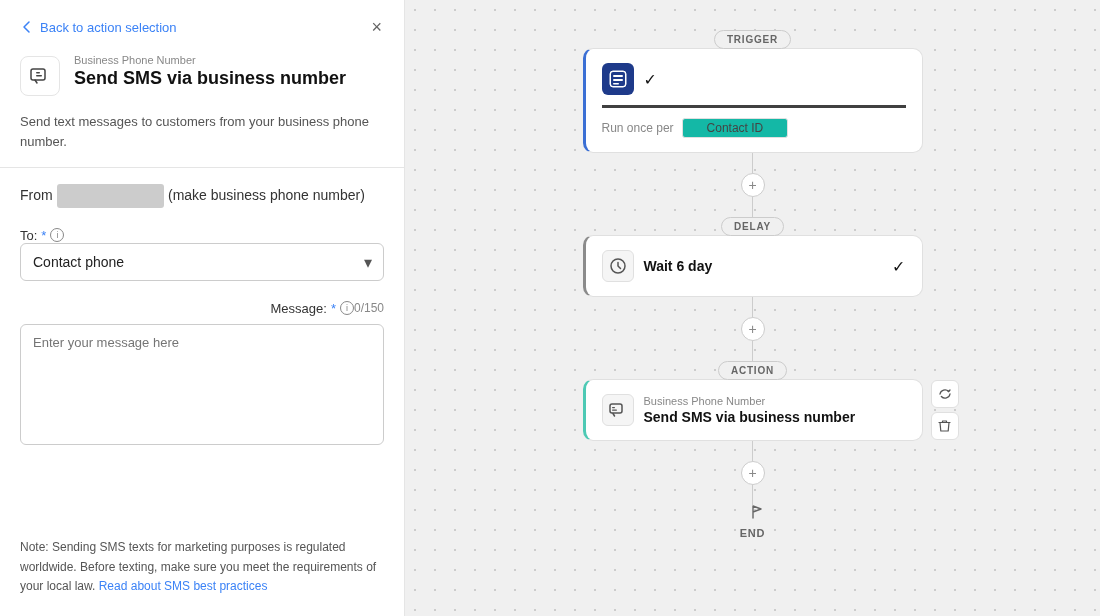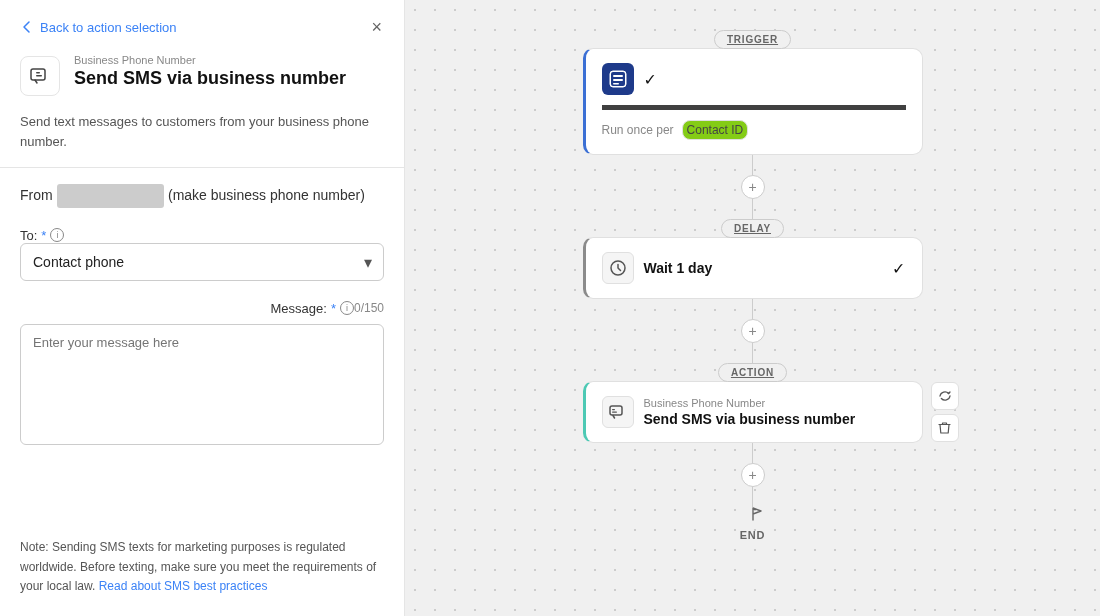--- a/index.html
+++ b/index.html
@@ -237,21 +237,20 @@
       border-radius: 20px;
       padding: 3px 12px;
       font-size: 10px;
       font-weight: 600;
       color: #666;
       letter-spacing: 0.8px;
       text-transform: uppercase;
       margin-bottom: -1px;
       z-index: 2;
       position: relative;
-      text-decoration: underline;
     }
 
     
     .connector {
       width: 1px;
       height: 20px;
       background: #ccc;
     }
 
     .plus-circle {
@@ -338,30 +337,30 @@
       color: #111;
       font-size: 16px;
     }
 
     .run-once-row {
       display: flex;
       align-items: center;
       gap: 8px;
       margin-top: 10px;
       padding-top: 10px;
-      border-top: 5px solid #404040;
+      border-top: 3px solid #404040;
       font-size: 12px;
       color: #888;
     }
 
     .run-once-pill {
-      background: #84cc16;
+      background: #14b8a6;
       border: 1px solid #e0e0e0;
-      border-radius: 8px;
-      padding: 2px 4px;
+      border-radius: 3px;
+      padding: 2px 24px;
       font-size: 12px;
       color: #444;
     }
 
     .end-flag {
       display: flex;
       align-items: flex-end;
       gap: 8px;
       font-size: 11px;
       font-weight: 600;
@@ -508,21 +507,21 @@
 
     <div class="workflow-card delay-card">
       <div class="card-row">
         <div class="card-icon gray-icon">
           <svg width="18" height="18" viewBox="0 0 18 18" fill="none">
             <circle cx="9" cy="9" r="7" stroke="#555" stroke-width="1.5"></circle>
             <path d="M9 5.5V9L11.5 11.5" stroke="#555" stroke-width="1.5" stroke-linecap="round" stroke-linejoin="round"></path>
           </svg>
         </div>
         <div class="card-body">
-          <div class="card-title">Wait 1 day</div>
+          <div class="card-title">Wait 6 day</div>
         </div>
         <span class="check-icon">✓</span>
       </div>
     </div>
 
     <div class="connector"></div>
     <div class="plus-circle">+</div>
     <div class="connector"></div>
 
     <span class="pill-label">ACTION</span>

